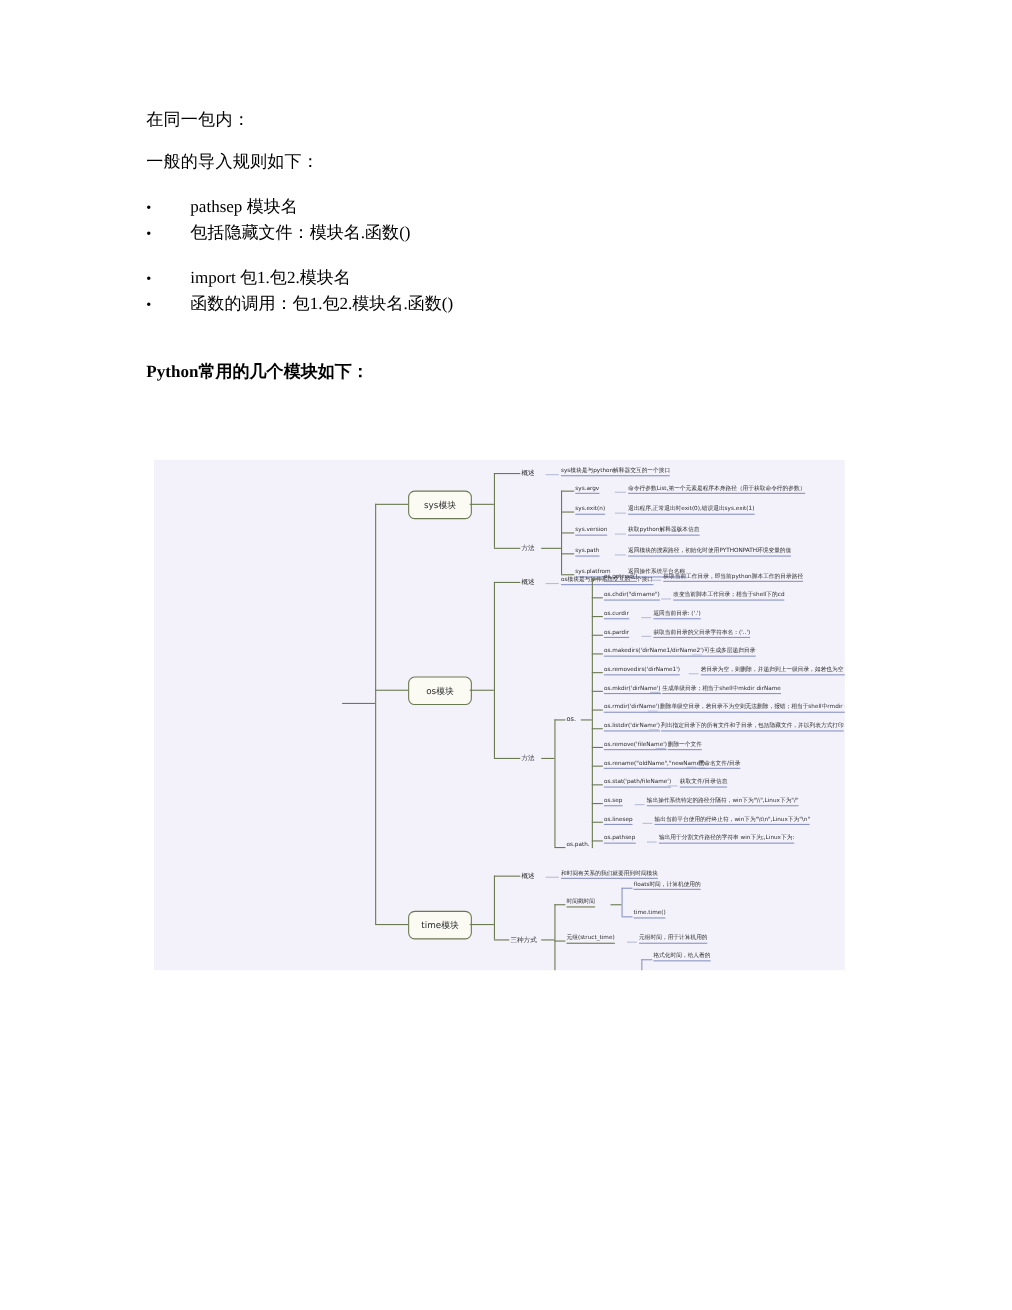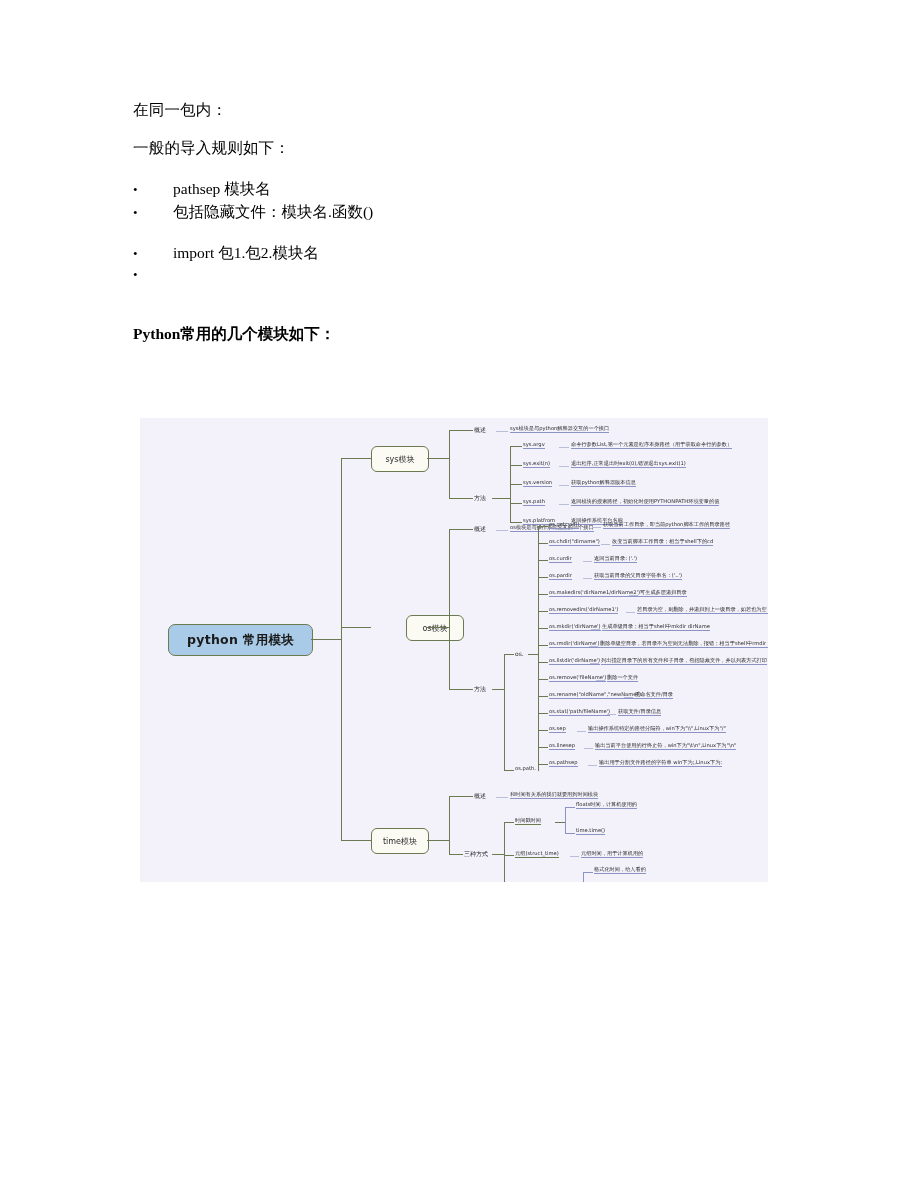--- a/index.html
+++ b/index.html
@@ -165,32 +165,30 @@
     </ul>
 
 
     <ul class="bullet-list">
       <li>
         <span class="bullet-dot">•</span>
         <span class="bullet-text">import 包1.包2.模块名</span>
       </li>
       <li>
         <span class="bullet-dot">•</span>
+        <span class="bullet-text">函数的调用：包1.包2.模块名.函数()</span>
       </li>
     </ul>
 
     <p class="heading">Python常用的几个模块如下：</p>
   </div>
 
   <div class="mindmap">
     <div class="mm-inner">
 
-      <div class="node-root" style="left:28px; top:206px; width:143px; height:30px;">
-        <span>python 常用模块</span>
-      </div>
 
       <div class="hline" style="left:171px; top:221px; width:30px; height:1.4px;"></div>
       <div class="vline" style="left:201px; top:40px; width:1.4px; height:382px;"></div>
 
       <div class="hline" style="left:201px; top:40px; width:30px;"></div>
       <div class="node-mod" style="left:231px; top:28px; width:56px; height:24px;">
         <span>sys模块</span>
       </div>
       <div class="hline" style="left:287px; top:40px; width:22px;"></div>
       <div class="vline" style="left:309px; top:12px; width:1.2px; height:68px;"></div>
@@ -224,21 +222,21 @@
       <div class="leaf" style="left:383px; top:81px;">sys.path</div>
       <div class="connector-dash" style="left:419px; top:86px; width:10px;"></div>
       <div class="desc" style="left:431px; top:81px;">返回模块的搜索路径，初始化时使用PYTHONPATH环境变量的值</div>
 
       <div class="hline" style="left:370px; top:104px; width:12px;"></div>
       <div class="leaf" style="left:383px; top:100px;">sys.platfrom</div>
       <div class="connector-dash" style="left:419px; top:105px; width:10px;"></div>
       <div class="desc" style="left:431px; top:100px;">返回操作系统平台名称</div>
 
       <div class="hline" style="left:201px; top:209px; width:30px;"></div>
-      <div class="node-mod" style="left:231px; top:197px; width:56px; height:24px;margin-left:35px;">
+      <div class="node-mod" style="left:231px; top:197px; width:56px; height:24px;">
         <span>os模块</span>
       </div>
       <div class="hline" style="left:287px; top:209px; width:22px;"></div>
       <div class="vline" style="left:309px; top:111px; width:1.2px; height:160px;"></div>
 
       <div class="hline" style="left:309px; top:111px; width:24px;"></div>
       <div class="label-plain" style="left:334px; top:107px;">概述</div>
       <div class="connector-dash" style="left:356px; top:112px; width:12px;"></div>
       <div class="leaf" style="left:370px; top:107px;">os模块是与操作系统交互的一个接口</div>
 

